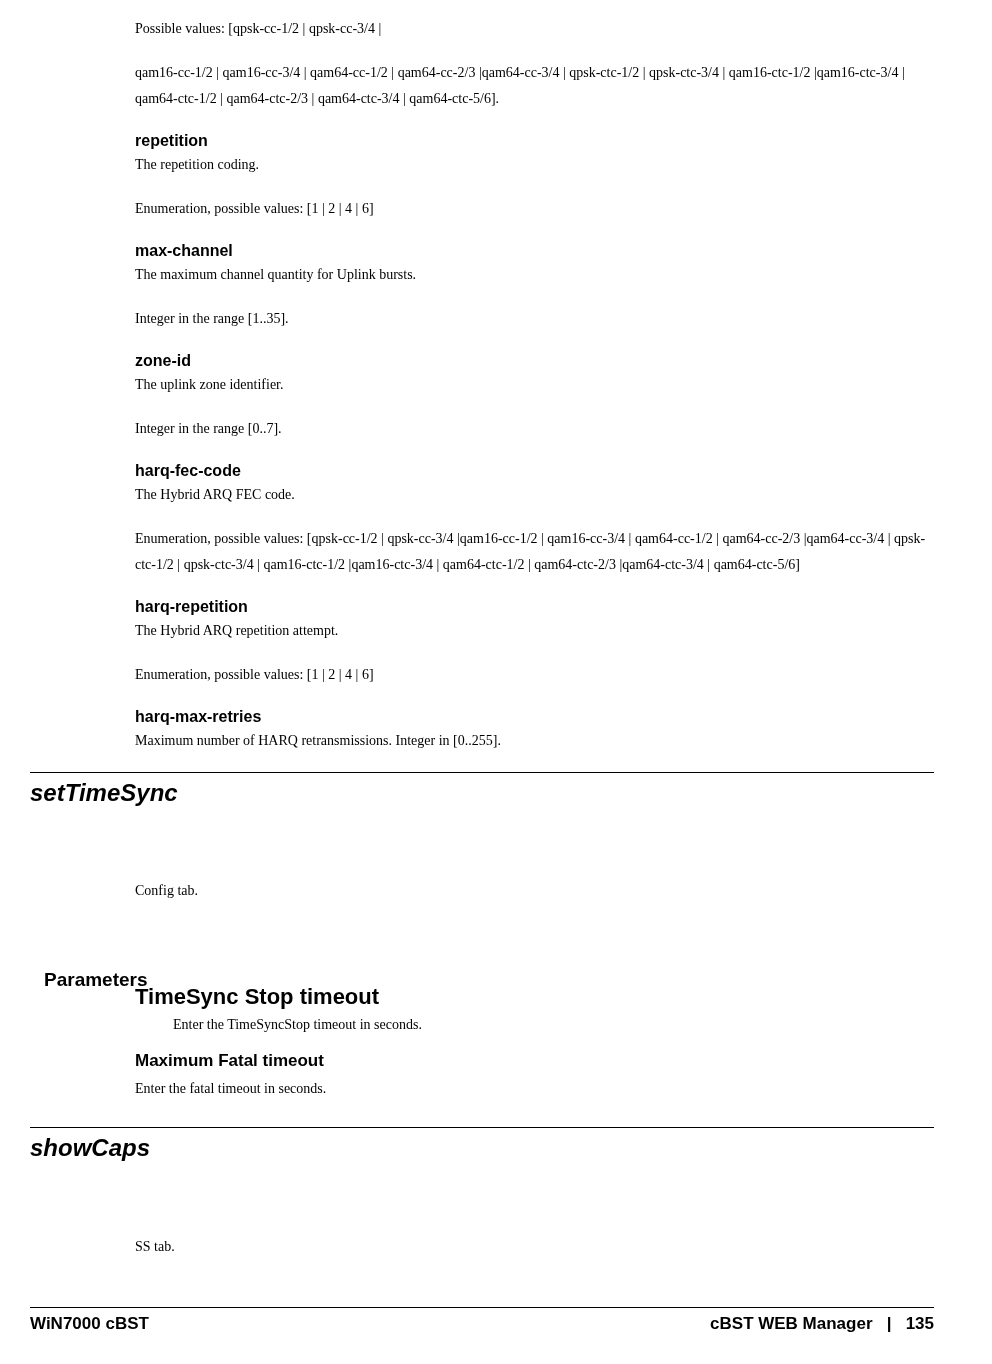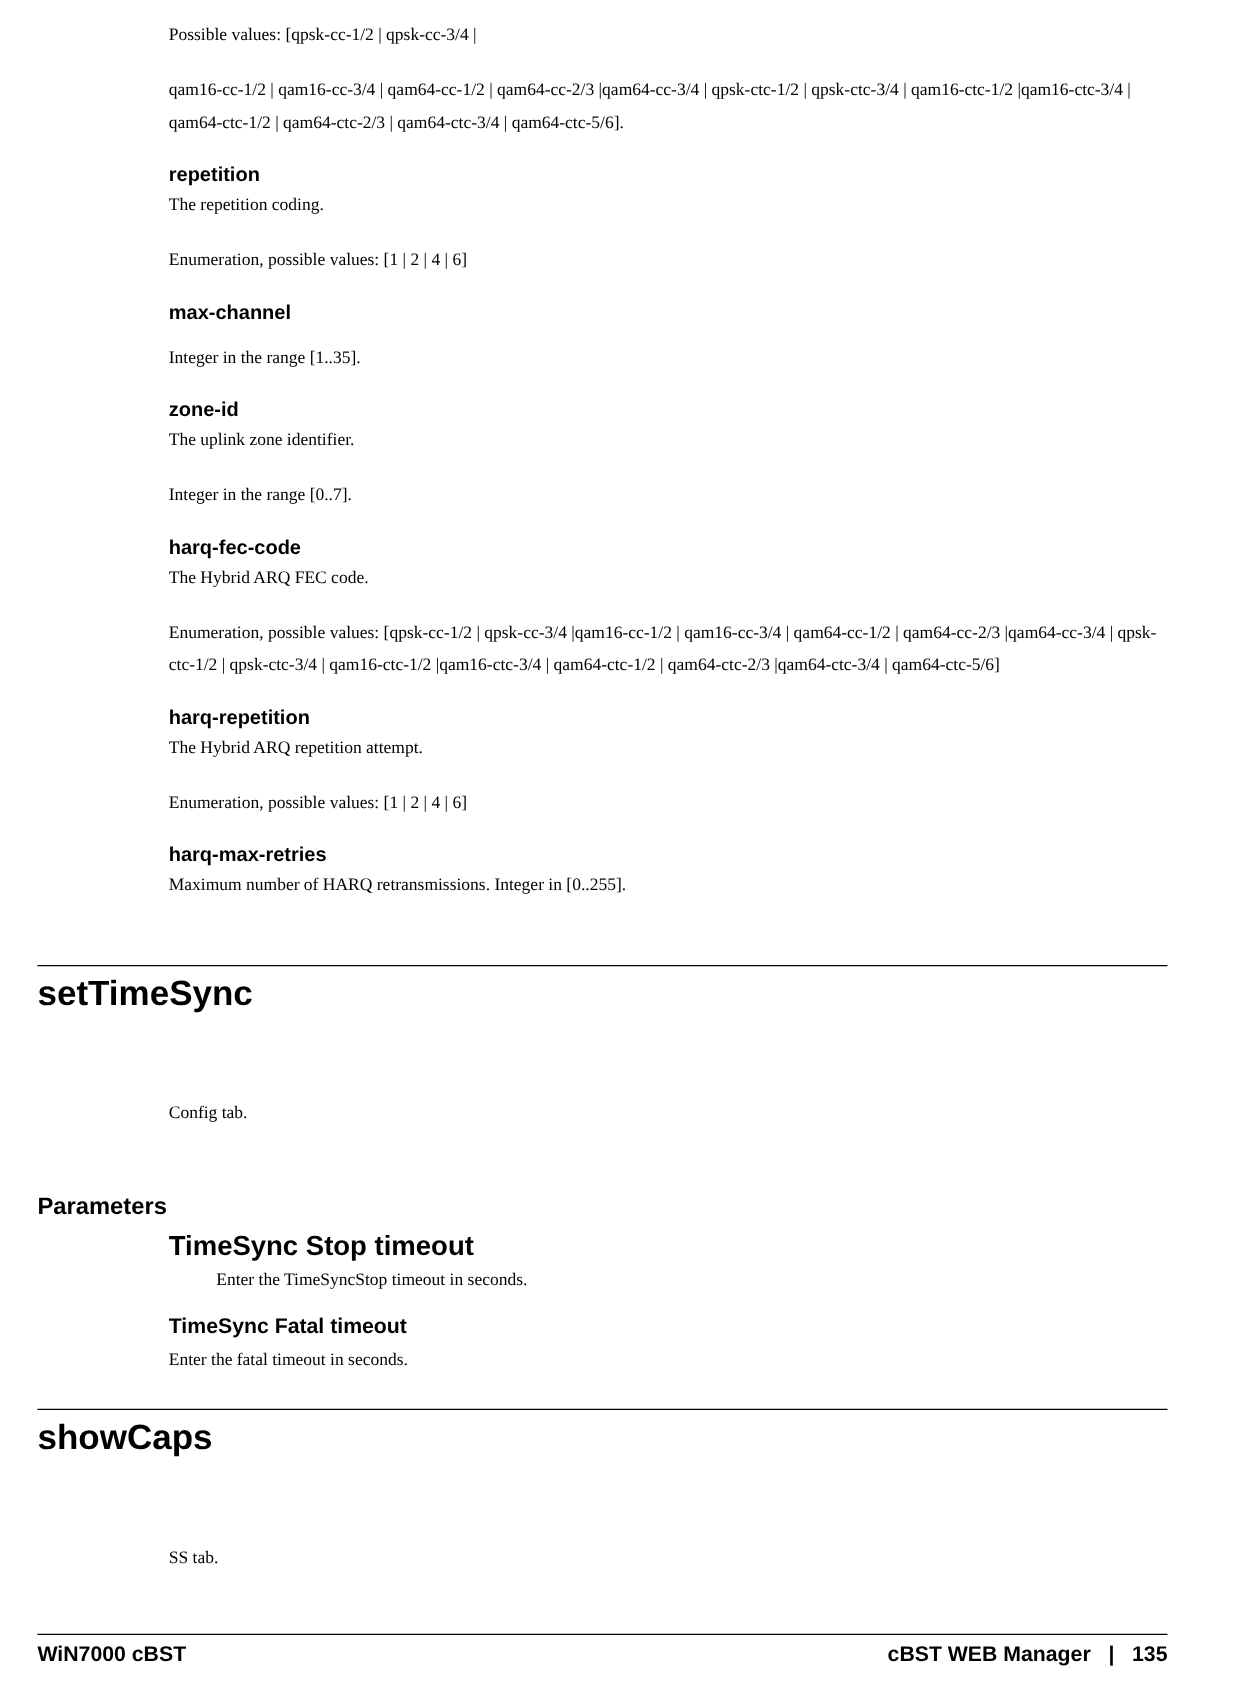--- a/index.html
+++ b/index.html
@@ -46,28 +46,29 @@
   .h1-row {
     position: absolute;
     left: 30px;
     right: 58px;
     border-top: 1px solid #000;
     padding-top: 6px;
   }
   .h1 {
     font-family: Verdana, Geneva, Tahoma, sans-serif;
     font-weight: 700;
-    font-size: 28px;
+    font-size: 24px;
     margin: 0;
+    font-style: italic;
   }
   .h2 {
     font-family: Verdana, Geneva, Tahoma, sans-serif;
     font-weight: 700;
     font-size: 19px;
-    margin: 0;
+    margin: 14px;
     position: absolute;
     left: 30px;
   }
   .footer {
     position: absolute;
     left: 30px;
     right: 58px;
     bottom: 30px;
     border-top: 1px solid #000;
     padding-top: 6px;
@@ -89,20 +90,21 @@
     <p class="body-text">qam16-cc-1/2 | qam16-cc-3/4 | qam64-cc-1/2 | qam64-cc-2/3 |qam64-cc-3/4 | qpsk-ctc-1/2 | qpsk-ctc-3/4 | qam16-ctc-1/2 |qam16-ctc-3/4 | qam64-ctc-1/2 | qam64-ctc-2/3 | qam64-ctc-3/4 | qam64-ctc-5/6].</p>
 
     <div class="param-block">
       <p class="param-name">repetition</p>
       <p class="param-desc">The repetition coding.</p>
       <p class="body-text">Enumeration, possible values: [1 | 2 | 4 | 6]</p>
     </div>
 
     <div class="param-block">
       <p class="param-name">max-channel</p>
+      <p class="param-desc">The maximum channel quantity for Uplink bursts.</p>
       <p class="body-text">Integer in the range [1..35].</p>
     </div>
 
     <div class="param-block">
       <p class="param-name">zone-id</p>
       <p class="param-desc">The uplink zone identifier.</p>
       <p class="body-text">Integer in the range [0..7].</p>
     </div>
 
     <div class="param-block">
@@ -132,21 +134,21 @@
   </div>
 
   <div class="h2" style="top: 955px;">Parameters</div>
 
   <div class="content" style="top: 986px;">
     <div class="param-block" style="margin-bottom:12px;">
       <p class="param-name" style="font-size:22px; margin-bottom:4px;">TimeSync Stop timeout</p>
       <p class="param-desc" style="margin-bottom:12px;margin-left:38px;">Enter the TimeSyncStop timeout in seconds.</p>
     </div>
     <div class="param-block">
-      <p class="param-name" style="font-size:17px; margin-bottom:4px;">TimeSync Fatal timeout</p>
+      <p class="param-name" style="font-size:17px; margin-bottom:4px;">Maximum Fatal timeout</p>
       <p class="param-desc" style="margin-bottom:10px;">Enter the fatal timeout in seconds.</p>
     </div>
   </div>
 
   <div class="h1-row" style="top: 1127px;">
     <h2 class="h1">showCaps</h2>
   </div>
 
   <div class="content" style="top: 1222px;">
     <p class="body-text">SS tab.</p>

